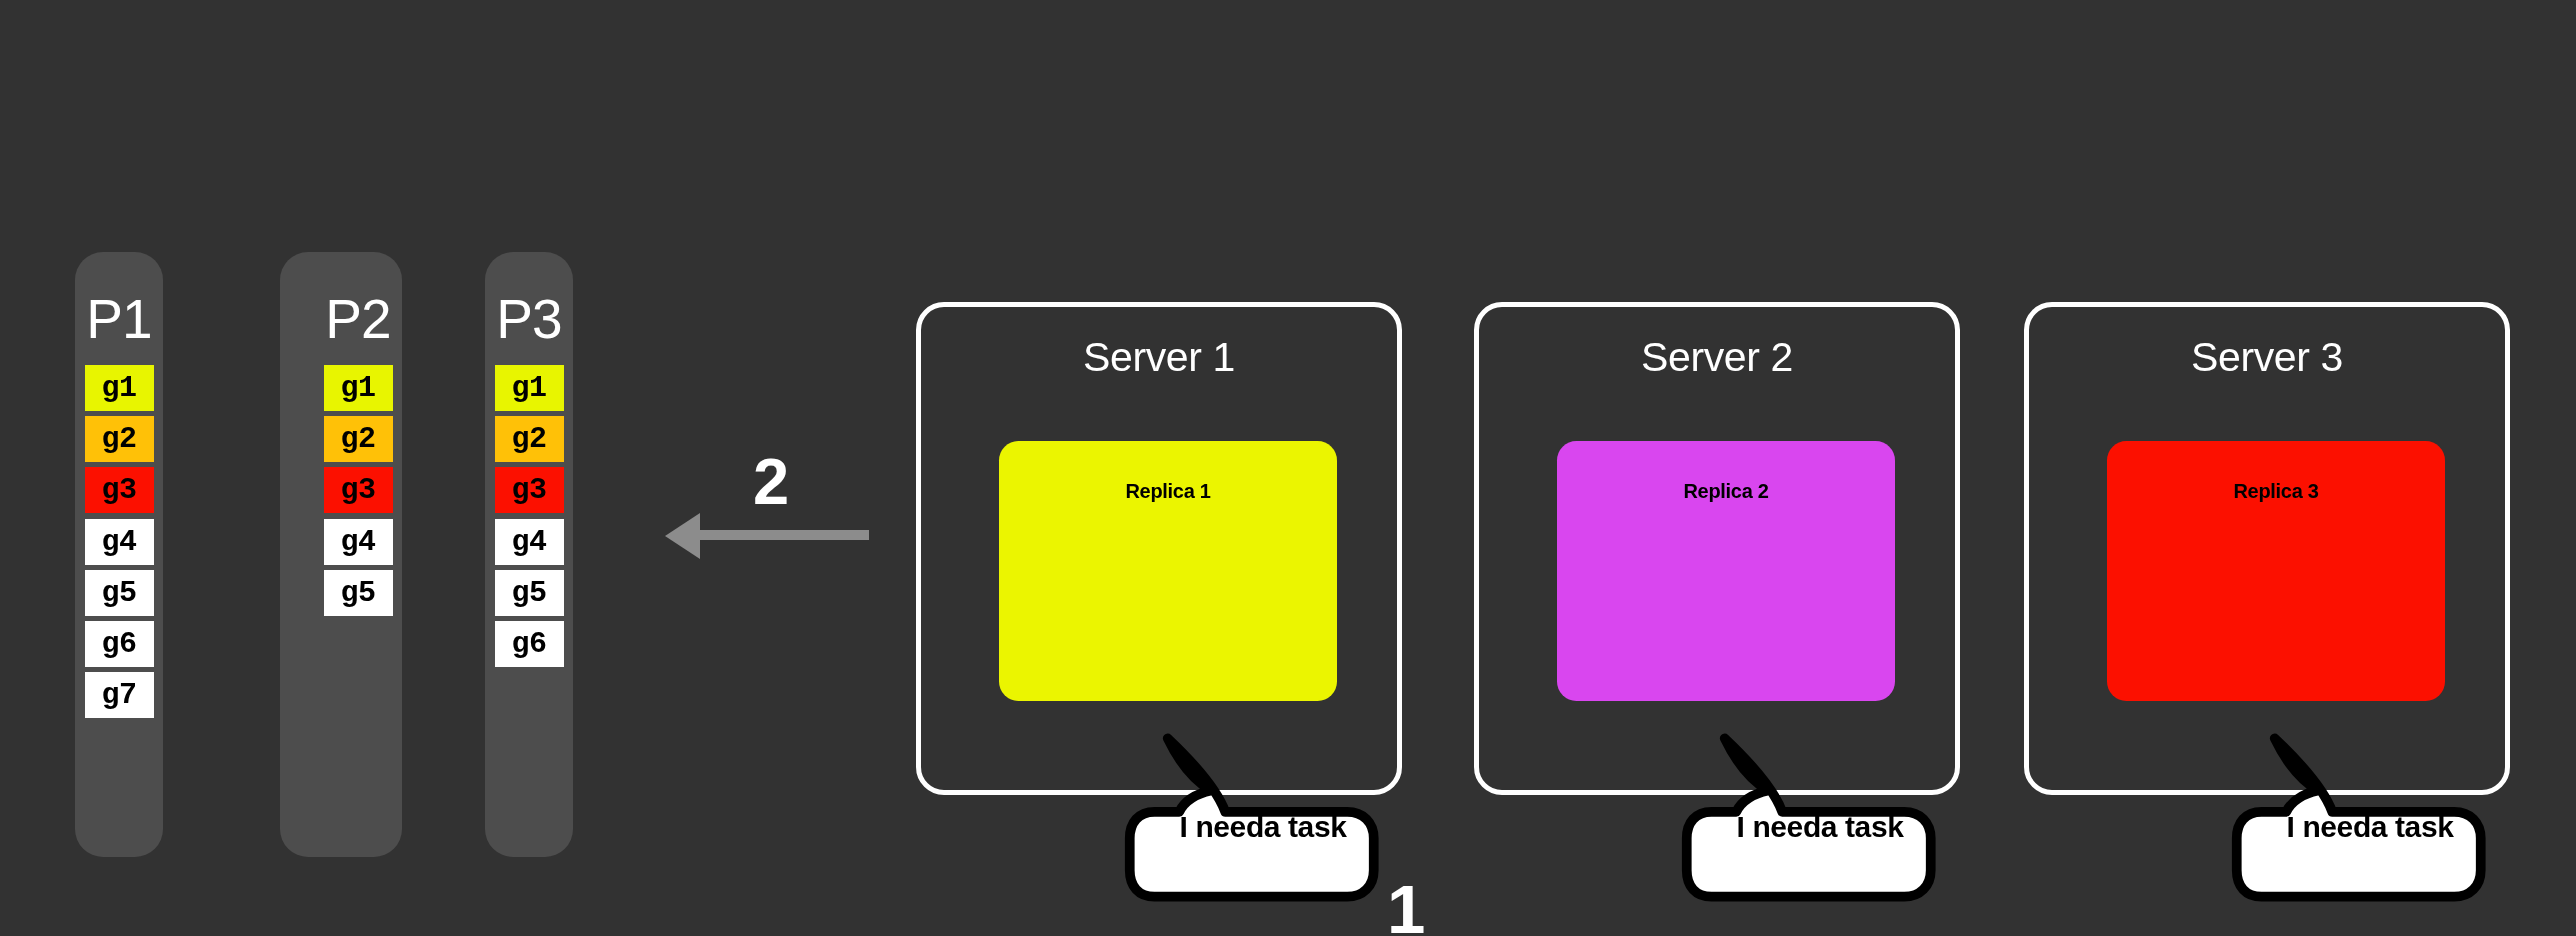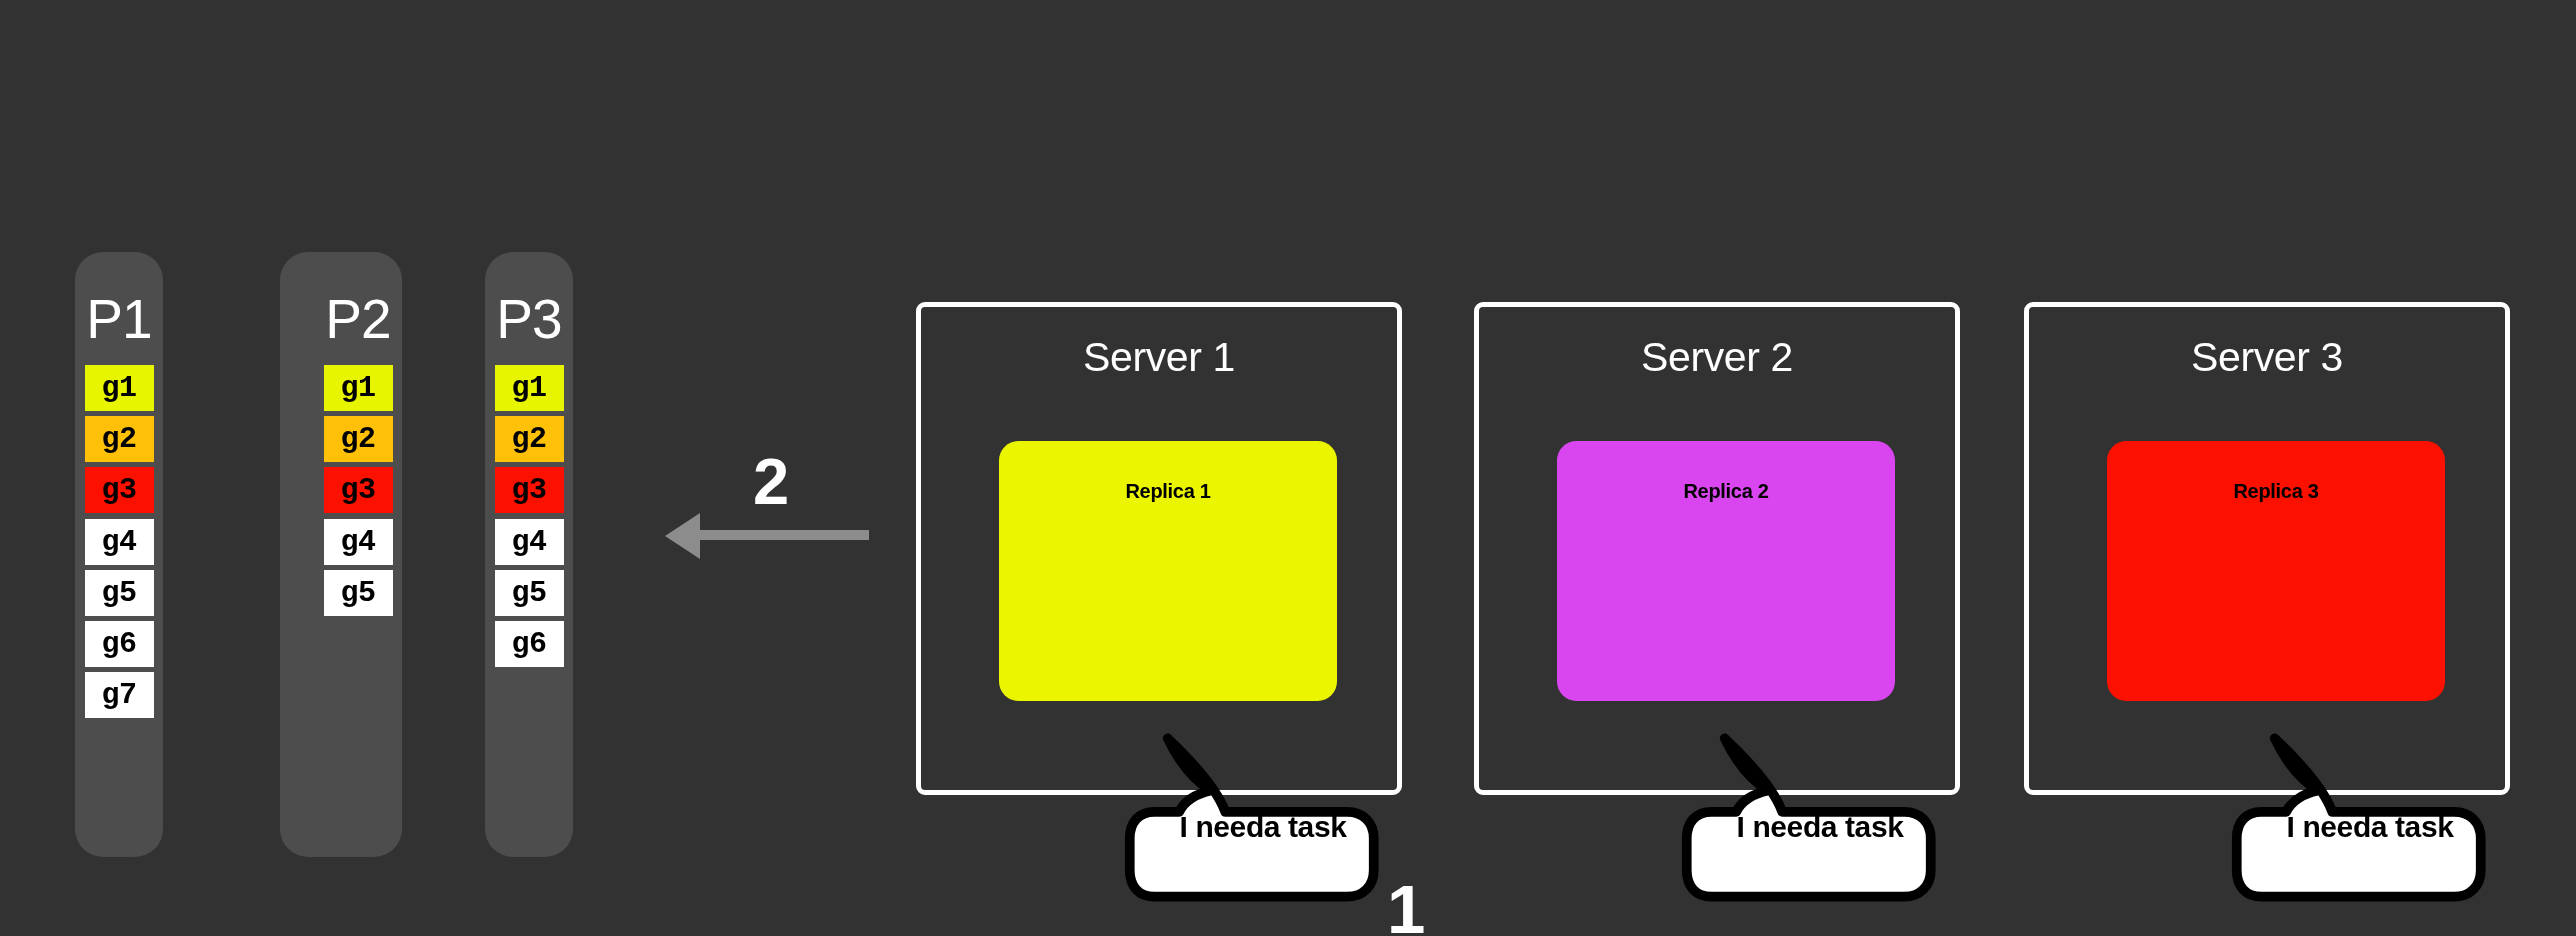--- a/index.html
+++ b/index.html
@@ -72,21 +72,21 @@
     line-height:1;
   }
 
   
   .server{
     position:absolute;
     top:302px;
     width:486px;
     height:493px;
     border:5.3px solid #ffffff;
-    border-radius:9px;
+    border-radius:28px;
     box-sizing:border-box;
   }
   .server-title{
     position:absolute;
     top:26.5px;left:0;right:0;
     text-align:center;
     color:#ffffff;
     font-size:41px;
     font-weight:400;
     letter-spacing:-0.4px;

